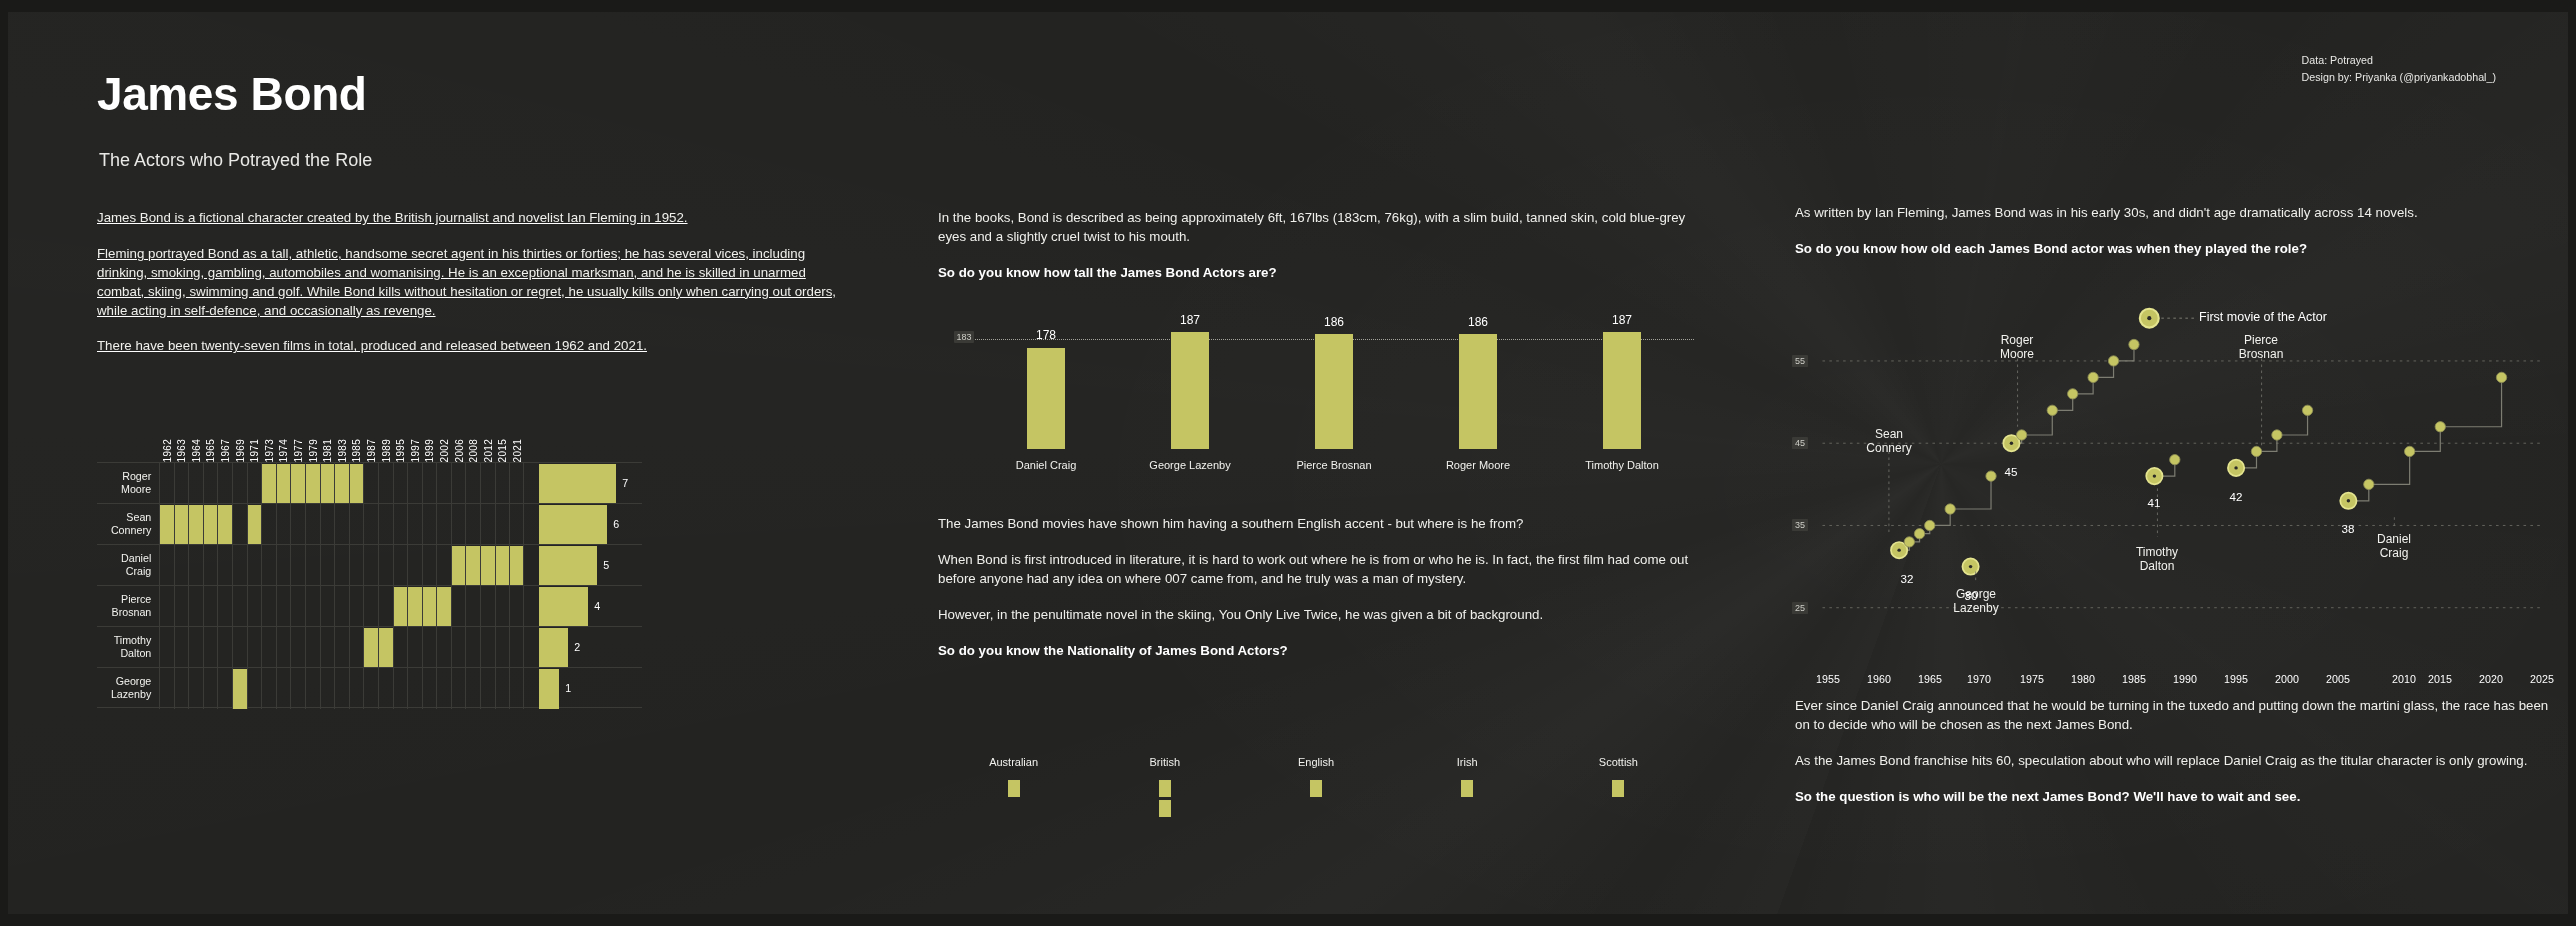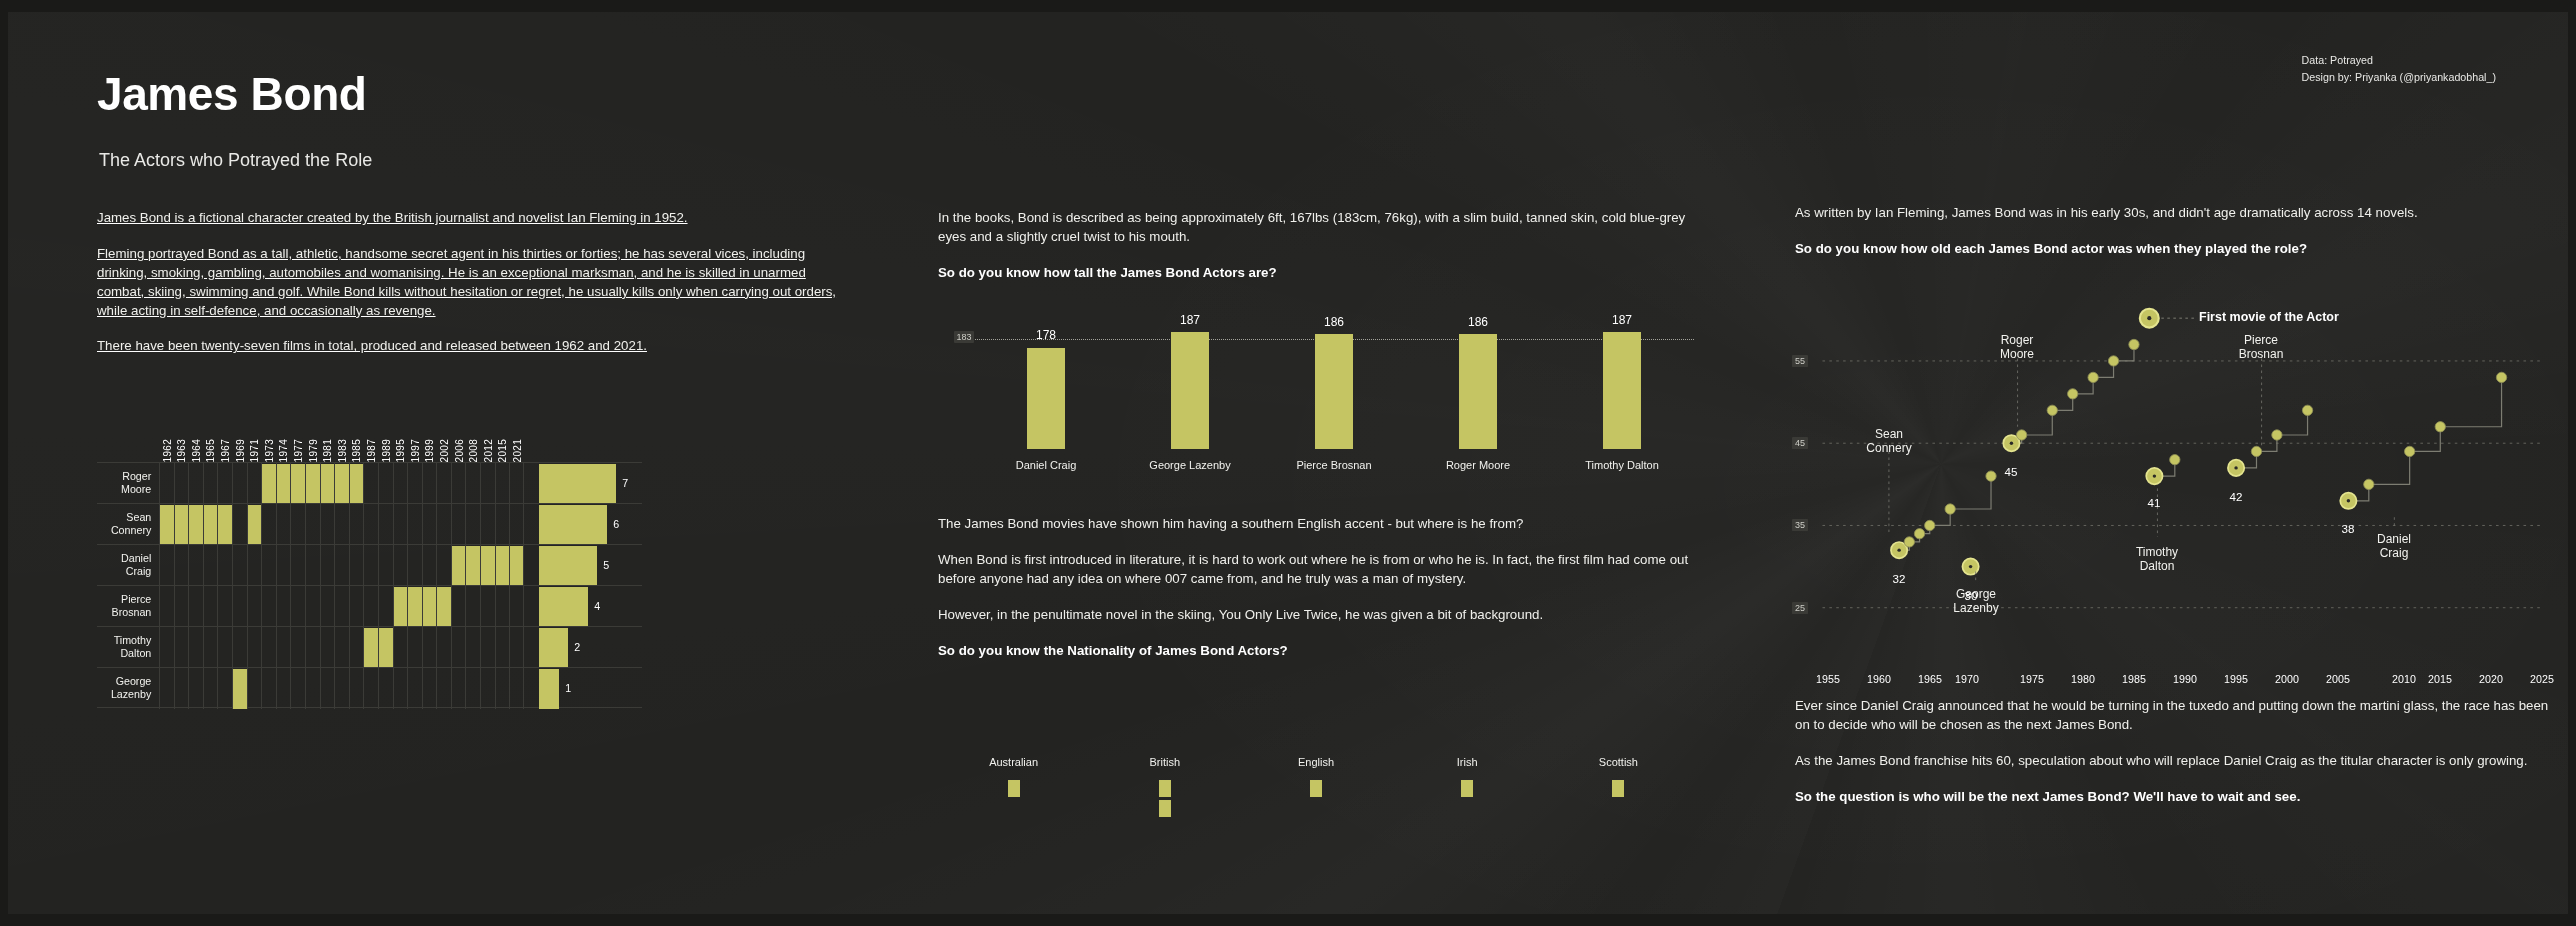--- a/index.html
+++ b/index.html
@@ -159,21 +159,21 @@
   .sc-actor {
     position: absolute; font-size: 12px; color: #f2f2ee;
     text-align: center; line-height: 1.15; transform: translateX(-50%);
     white-space: nowrap;
   }
   .sc-firstval {
     position: absolute; font-size: 11.6px; color: #ffffff;
     transform: translateX(-50%);
   }
   .sc-legend-text {
-    position: absolute; font-size: 12.5px; font-weight: bold; color: #ffffff;
+    position: absolute; font-size: 12.5px; font-weight: normal; color: #ffffff;
     white-space: nowrap;
   }
 </style>
 </head>
 <body>
 
 <div id="poster">
 
   <div class="title">James Bond</div>
   <div class="subtitle">The Actors who Potrayed the Role</div>
@@ -560,34 +560,34 @@
         <line x1="426.40000000000003" y1="40.93333333333334" x2="464.40000000000003" y2="40.93333333333334" stroke="#8a8a80" stroke-width="1" stroke-dasharray="3 4"></line>
       </svg>
     <div id="scatter-overlay">
         <div class="sc-ylabel" style="top: 325px;">25</div>
         <div class="sc-ylabel" style="top: 242px;">35</div>
         <div class="sc-ylabel" style="top: 160px;">45</div>
         <div class="sc-ylabel" style="top: 78px; text-align: right;">55</div>
         <div class="sc-xlabel" style="left: 33px;">1955</div>
         <div class="sc-xlabel" style="left: 84px;">1960</div>
         <div class="sc-xlabel" style="left: 135px;">1965</div>
-        <div class="sc-xlabel" style="left: 172px; text-align: right;">1970</div>
+        <div class="sc-xlabel" style="left: 184px; text-align: right;">1970</div>
         <div class="sc-xlabel" style="left: 237px;">1975</div>
         <div class="sc-xlabel" style="left: 288px;">1980</div>
         <div class="sc-xlabel" style="left: 339px;">1985</div>
         <div class="sc-xlabel" style="left: 390px;">1990</div>
         <div class="sc-xlabel" style="left: 441px;">1995</div>
         <div class="sc-xlabel" style="left: 492px;">2000</div>
         <div class="sc-xlabel" style="left: 543px;">2005</div>
         <div class="sc-xlabel" style="left: 609px;">2010</div>
         <div class="sc-xlabel" style="left: 645px;">2015</div>
         <div class="sc-xlabel" style="left: 696px;">2020</div>
         <div class="sc-xlabel" style="left: 747px;">2025</div>
         <div class="sc-actor" style="left: 94px; top: 145px;">Sean<br>Connery</div>
-        <div class="sc-firstval" style="left: 104px; top: 289px;">32</div>
+        <div class="sc-firstval" style="left: 112px; top: 289px;">32</div>
         <div class="sc-actor" style="left: 181px; top: 305px;">George<br>Lazenby</div>
         <div class="sc-firstval" style="left: 176px; top: 306px;">30</div>
         <div class="sc-actor" style="left: 222px; top: 51px;">Roger<br>Moore</div>
         <div class="sc-firstval" style="left: 216px; top: 182px;">45</div>
         <div class="sc-actor" style="left: 362px; top: 263px;">Timothy<br>Dalton</div>
         <div class="sc-firstval" style="left: 359px; top: 213px;">41</div>
         <div class="sc-actor" style="left: 466px; top: 51px;">Pierce<br>Brosnan</div>
         <div class="sc-firstval" style="left: 441px; top: 207px;">42</div>
         <div class="sc-actor" style="left: 599px; top: 250px;">Daniel<br>Craig</div>
         <div class="sc-firstval" style="left: 553px; top: 239px;">38</div>

